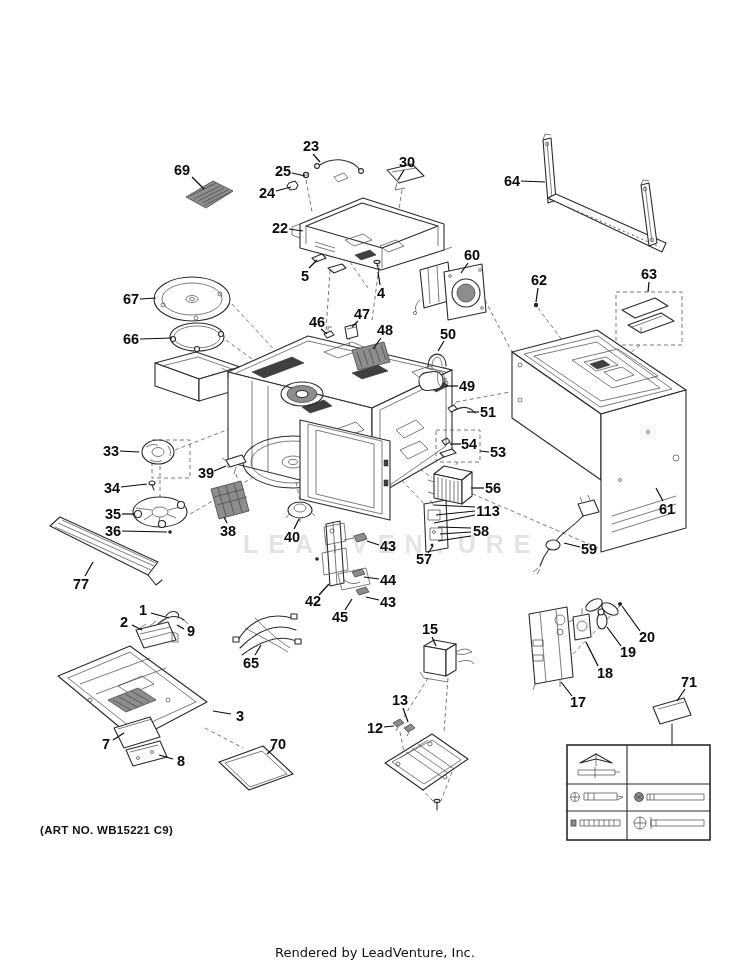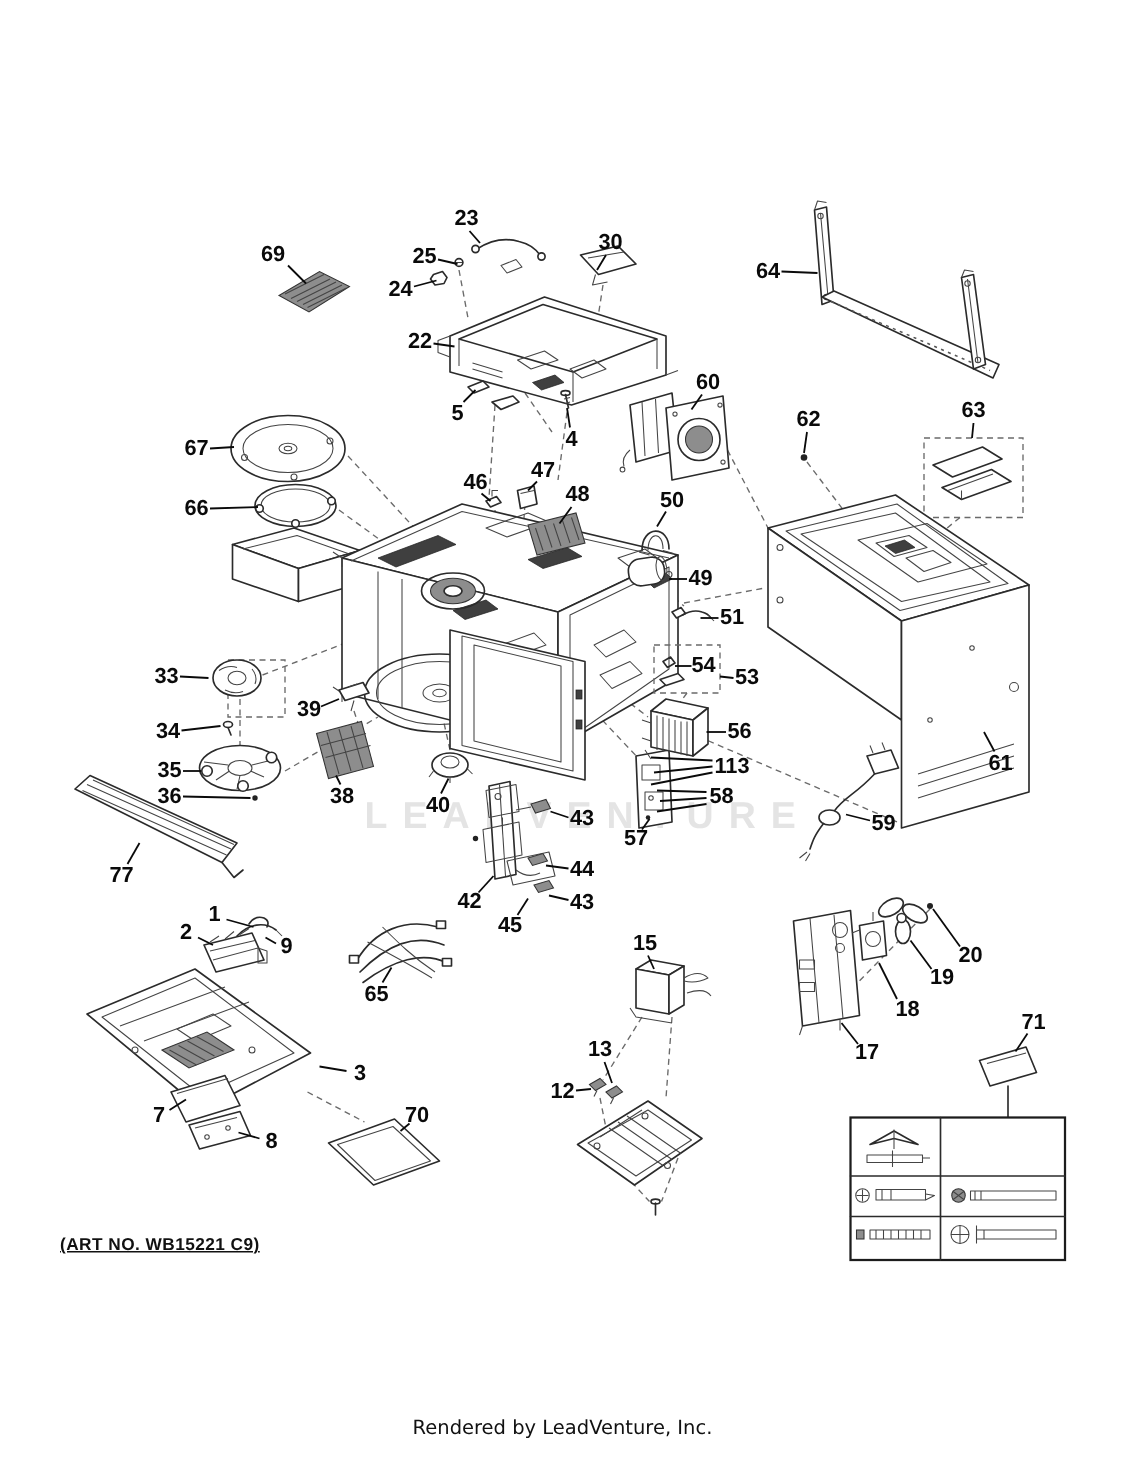--- a/index.html
+++ b/index.html
@@ -11,21 +11,21 @@
   .wf{fill:#fff;stroke:#2b2b2b;stroke-width:1.1;stroke-linejoin:round;}
   .dk{fill:#3f3f3f;stroke:#222;stroke-width:.5;}
   .md{fill:#8d8d8d;stroke:#333;stroke-width:.7;}
   .dash{fill:none;stroke:#6a6a6a;stroke-width:.9;stroke-dasharray:4 3;}
   .leader{stroke:#0a0a0a;stroke-width:1.2;}
   .plabel{font:bold 14.5px "Liberation Sans",sans-serif;fill:#0a0a0a;
           text-anchor:middle;dominant-baseline:central;}
   .wm-word{position:absolute;left:243px;top:530px;font:bold 25px "Liberation Sans",sans-serif;
            letter-spacing:10px;color:#e4e4e4;user-select:none;white-space:nowrap;}
   .artno{position:absolute;left:40px;top:824px;font:bold 11.5px "Liberation Sans",sans-serif;
-         color:#111;letter-spacing:.3px;text-decoration:underline;}
+         color:#111;letter-spacing:.3px;}
   .footer{position:absolute;left:0;top:945px;width:750px;text-align:center;
           font:13px "DejaVu Sans",sans-serif;color:#111;}
 </style>
 </head>
 <body>
 
 <div class="page">
 
   <div class="wm-word">LEADVENTURE</div>
 

